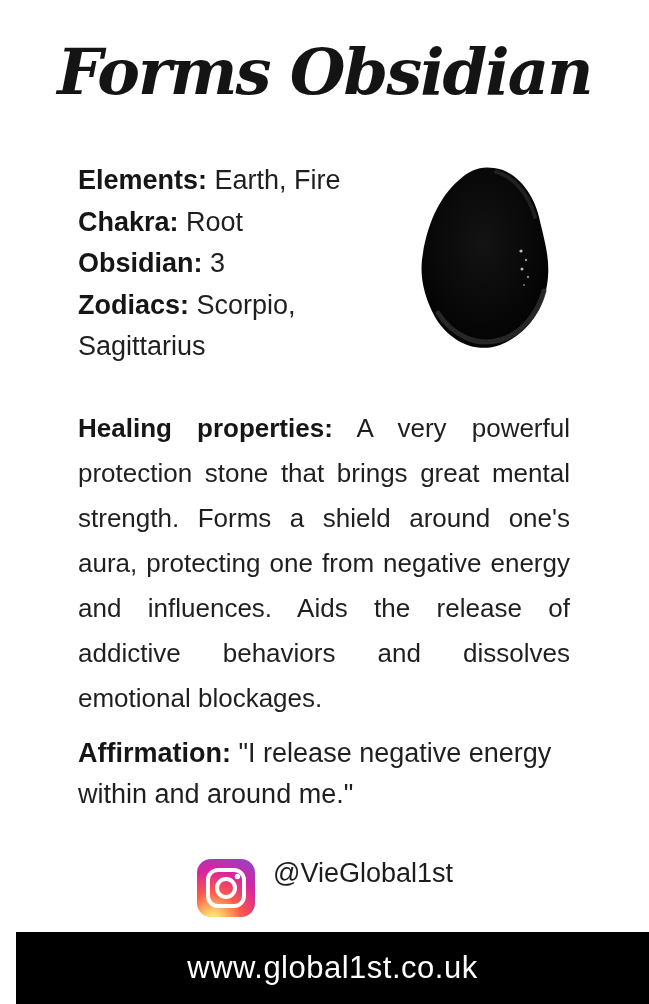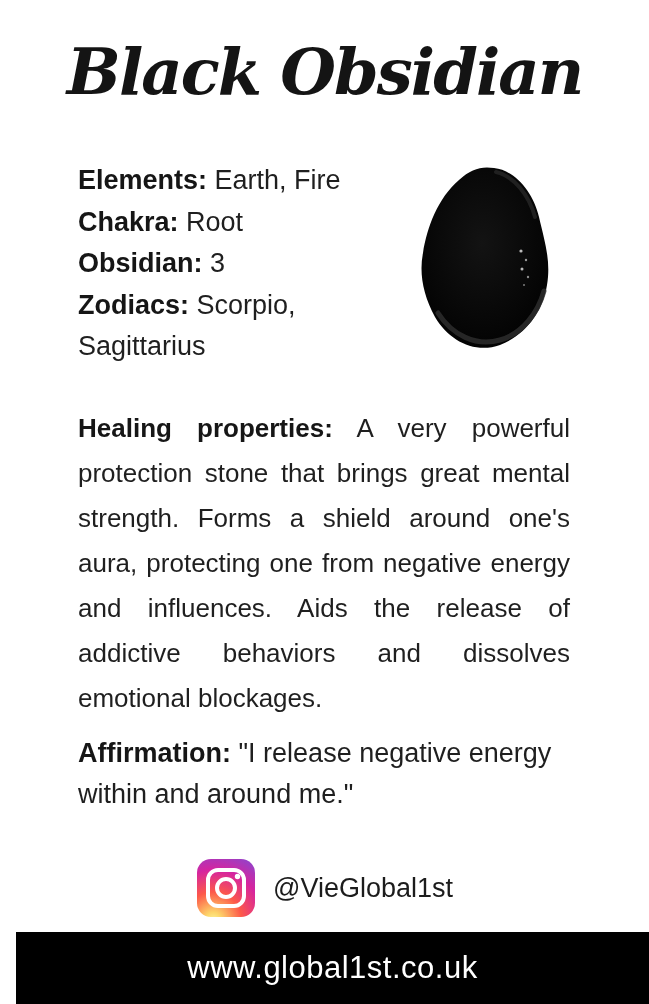--- a/index.html
+++ b/index.html
@@ -55,21 +55,20 @@
     position: absolute;
     left: 0; right: 0; top: 856px;
     height: 64px;
     display: flex;
     align-items: center;
     justify-content: center;
     gap: 18px;
   }
   .social-item {
     display: flex;
-    align-items: center;
     gap: 17px;
     cursor: pointer;
   }
   .social-item + .social-item { margin-left: 12px; }
   .handle { font-size: 27px; color: #1c1c1c; }
   .ig-icon svg, .fb-icon svg { display: block; }
   .footer {
     position: absolute;
     left: 16px; right: 0; bottom: 0;
     height: 72px;
@@ -79,21 +78,21 @@
   }
   .footer .url {
     font-size: 31px;
     letter-spacing: 0.5px;
     cursor: pointer;
   }
 </style>
 </head>
 <body>
 
-<h1 class="title">Black Obsidian</h1>
+<h1 class="title">Forms Obsidian</h1>
 
 <div class="props">
   <p><b>Elements:</b> <span>Earth, Fire</span></p>
   <p><b>Chakra:</b> <span>Root</span></p>
   <p><b>Obsidian:</b> <span>3</span></p>
   <p><b>Zodiacs:</b> <span>Scorpio, Sagittarius</span></p>
 </div>
 
 <div class="stone-wrap">
   <svg width="142" height="194" viewBox="0 0 142 194" xmlns="http://www.w3.org/2000/svg">

